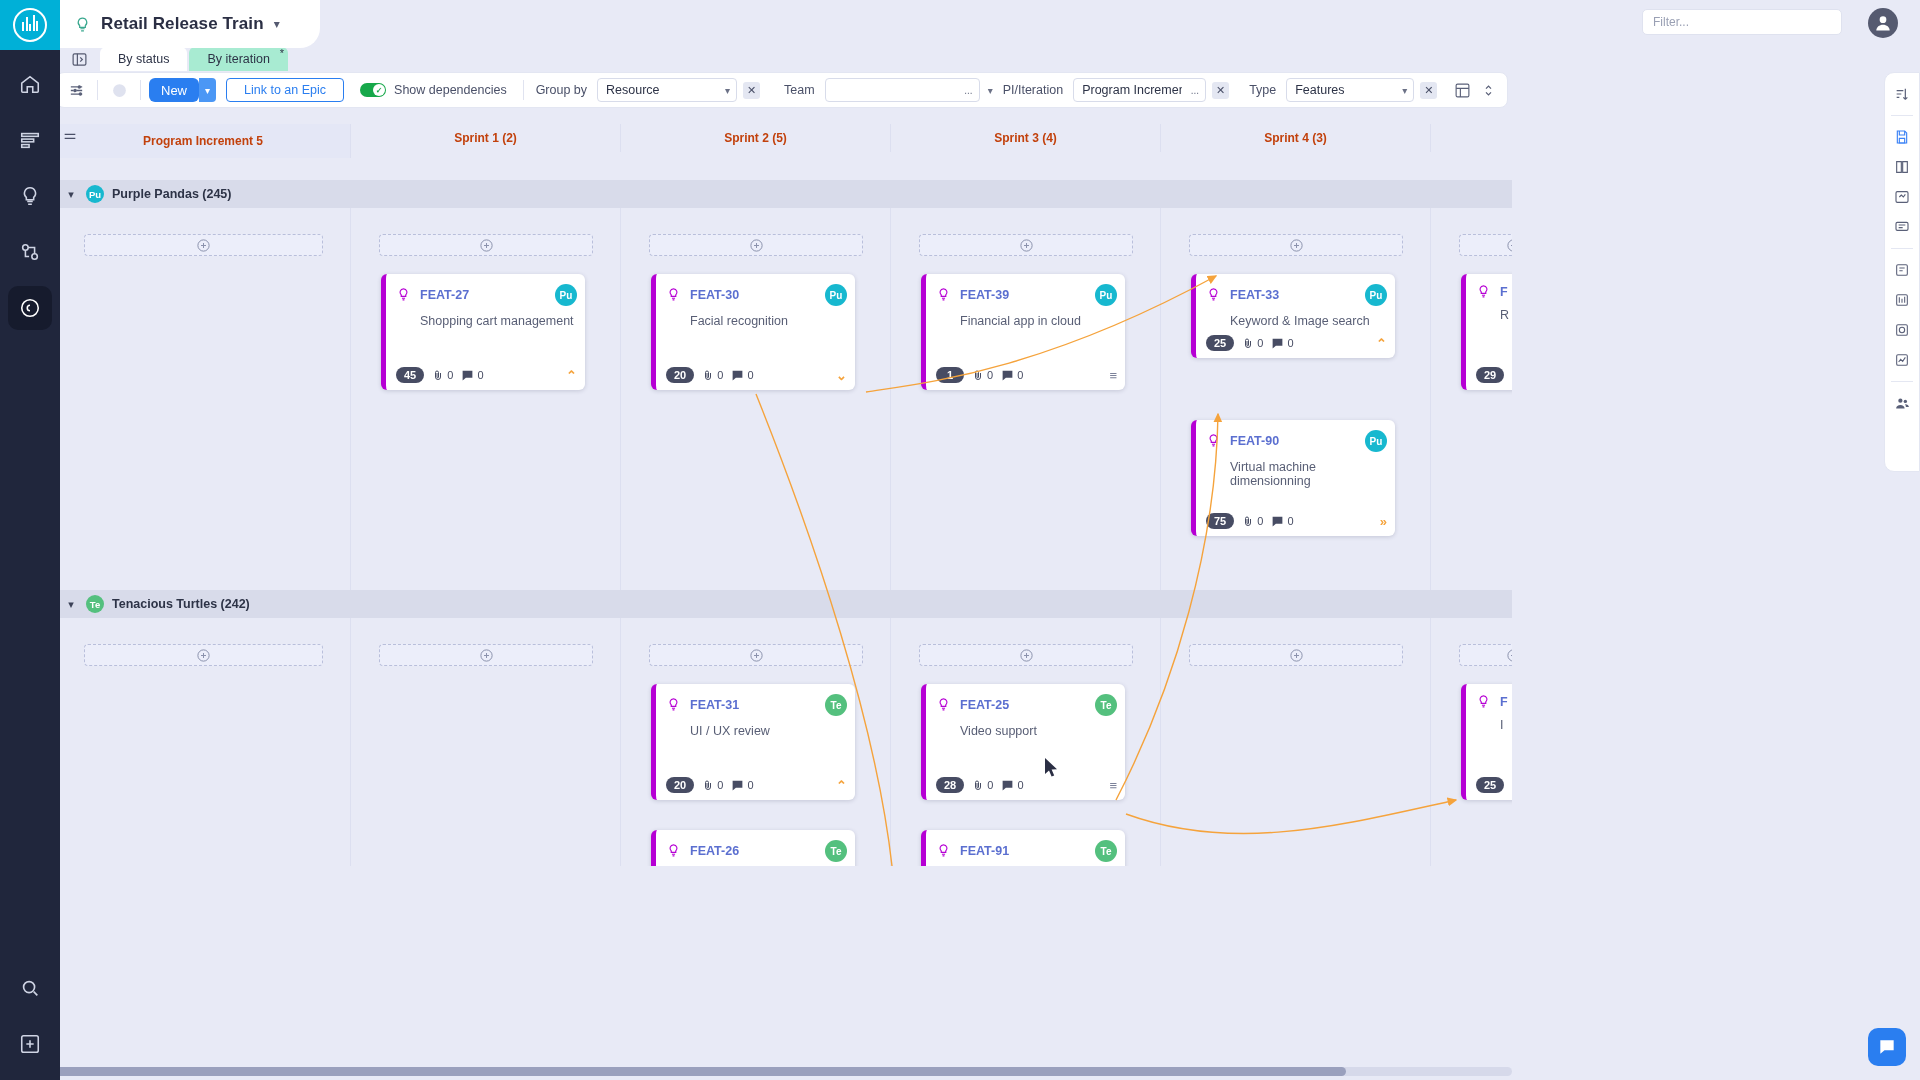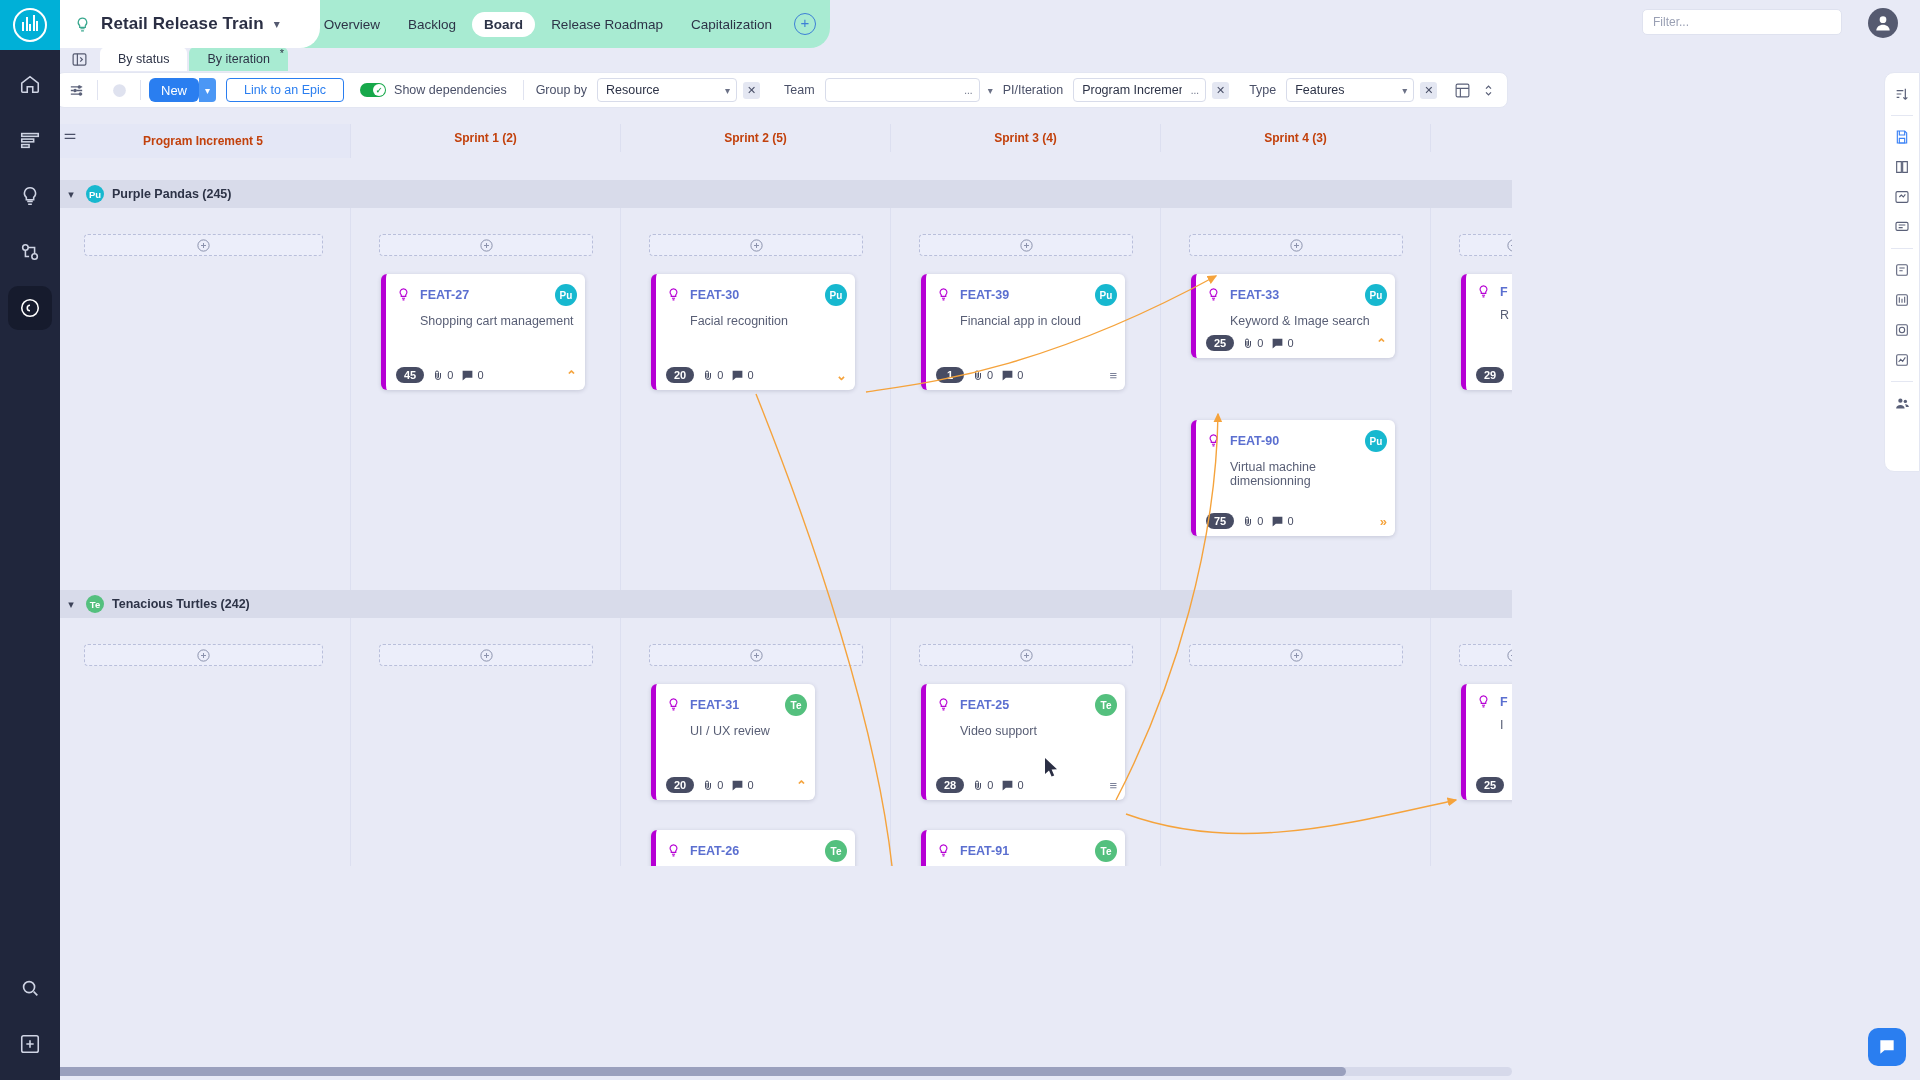--- a/index.html
+++ b/index.html
@@ -276,28 +276,20 @@
   </div>
   <div class="rail-btn rail-bottom">
     <svg width="22" height="22" viewBox="0 0 24 24" fill="none" stroke="currentColor" stroke-width="1.7">
         <rect x="3" y="3" width="18" height="18" rx="2"></rect>
         <path d="M12 8v8M8 12h8"></path>
       </svg>
   </div>
 </div>
 
 <div id="topbar">
-  <div id="nav-pill">
-    <div class="nav-tab">Overview</div>
-    <div class="nav-tab">Backlog</div>
-    <div class="nav-tab active">Board</div>
-    <div class="nav-tab">Release Roadmap</div>
-    <div class="nav-tab">Capitalization</div>
-    <div class="nav-add">+</div>
-  </div>
   <div id="title-pill">
     <span>
       <svg width="17" height="17" viewBox="0 0 24 24" fill="none" stroke="#3aa88f" stroke-width="1.7">
           <path d="M9 18h6M10 21h4M12 3a6 6 0 0 0-4 10.5V16h8v-2.5A6 6 0 0 0 12 3z"></path>
         </svg>
     </span>
     <span class="app-title">Retail Release Train</span>
     <span class="chev">▾</span>
   </div>
   <div id="filter-box">
@@ -729,21 +721,21 @@
             <path d="M12 8v8M8 12h8"></path>
           </svg>
         </div>
         <div class="lane-col" style="left: 1375px; width: 165px; height: 420px;"></div>
         <div class="addzone" style="left: 1403px; top: 26px; width: 109px;">
           <svg width="15" height="15" viewBox="0 0 24 24" fill="none" stroke="currentColor" stroke-width="1.6">
             <circle cx="12" cy="12" r="9"></circle>
             <path d="M12 8v8M8 12h8"></path>
           </svg>
         </div>
-        <div class="card" style="left: 595px; width: 164px; height: 116px; top: 66px;">
+        <div class="card" style="left: 595px; width: 204px; height: 116px; top: 66px;">
           <div class="row1">
             <span class="bulb">
               <svg width="15" height="15" viewBox="0 0 24 24" fill="none" stroke="#b600d4" stroke-width="1.9">
                 <path d="M9.5 18h5M10.5 20.5h3M12 3a5.5 5.5 0 0 0-3.6 9.7V15h7.2v-2.3A5.5 5.5 0 0 0 12 3z"></path>
               </svg>
             </span>
             <span class="fid">FEAT-31</span>
             <span class="chip" style="background:#54c07e">Te</span>
           </div>
           <div class="title">UI / UX review</div>

